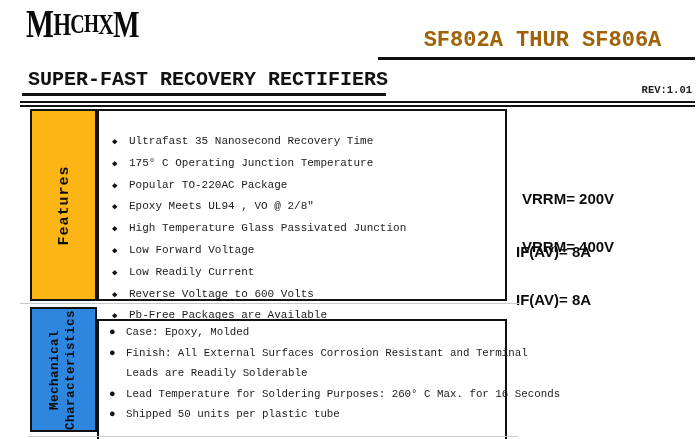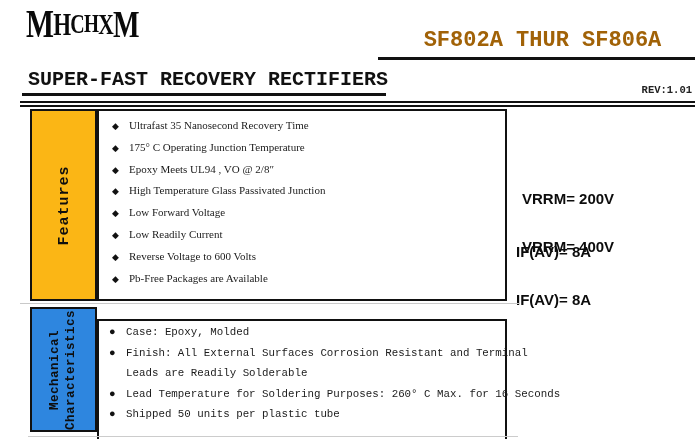--- a/index.html
+++ b/index.html
@@ -40,21 +40,21 @@
   .features-label{top:109px;height:192px;background:#FBB615;}
   .mech-label{top:307px;height:125px;background:#2E86DF;}
   .rot{transform:rotate(-90deg);white-space:nowrap;font-weight:bold;color:#0e0e0e;}
   .features-label .rot{font-size:15px;letter-spacing:1px;}
   .mech-label .rot{font-size:12.5px;line-height:16px;text-align:center;letter-spacing:.5px;}
   
   .list-box{
     position:absolute;left:97px;width:410px;border:2px solid #111;box-sizing:border-box;
     background:#fff;
   }
-  .features-list{top:109px;height:192px;padding:4px 0 0 13px;font-family:Liberation Serif, serif;}
+  .features-list{top:109px;height:192px;padding:20px 0 0 13px;}
   .mech-list{top:319px;height:141px;padding:1px 0 0 10px;}
   .row{white-space:nowrap;overflow:visible;}
   .features-list .row{line-height:20.8px;font-size:11px;}
   .mech-list .row{line-height:20.5px;font-size:10.8px;}
   .bullet{display:inline-block;width:17px;color:#111;}
   .diamond{font-size:9px;}
   .dot{font-size:11px;}
   .row.cont .bullet{visibility:hidden;}
   
   .typ-title{
@@ -92,20 +92,21 @@
   <div class="rule-a"></div>
   <div class="rule-b"></div>
 
   <div class="label-box features-label">
     <span class="rot">Features</span>
   </div>
 
   <div class="list-box features-list">
     <div class="row"><span class="bullet diamond">◆</span><span>Ultrafast 35 Nanosecond Recovery Time</span></div>
     <div class="row"><span class="bullet diamond">◆</span><span>175° C Operating Junction Temperature</span></div>
+    <div class="row"><span class="bullet diamond">◆</span><span>Popular TO-220AC Package</span></div>
     <div class="row"><span class="bullet diamond">◆</span><span>Epoxy Meets UL94 , VO @ 2/8″</span></div>
     <div class="row"><span class="bullet diamond">◆</span><span>High Temperature Glass Passivated Junction</span></div>
     <div class="row"><span class="bullet diamond">◆</span><span>Low Forward Voltage</span></div>
     <div class="row"><span class="bullet diamond">◆</span><span>Low Readily Current</span></div>
     <div class="row"><span class="bullet diamond">◆</span><span>Reverse Voltage to 600 Volts</span></div>
     <div class="row"><span class="bullet diamond">◆</span><span>Pb-Free Packages are Available</span></div>
   </div>
 
   <div class="typ-group g1">
     <div class="vrrm">VRRM= 200V</div>

